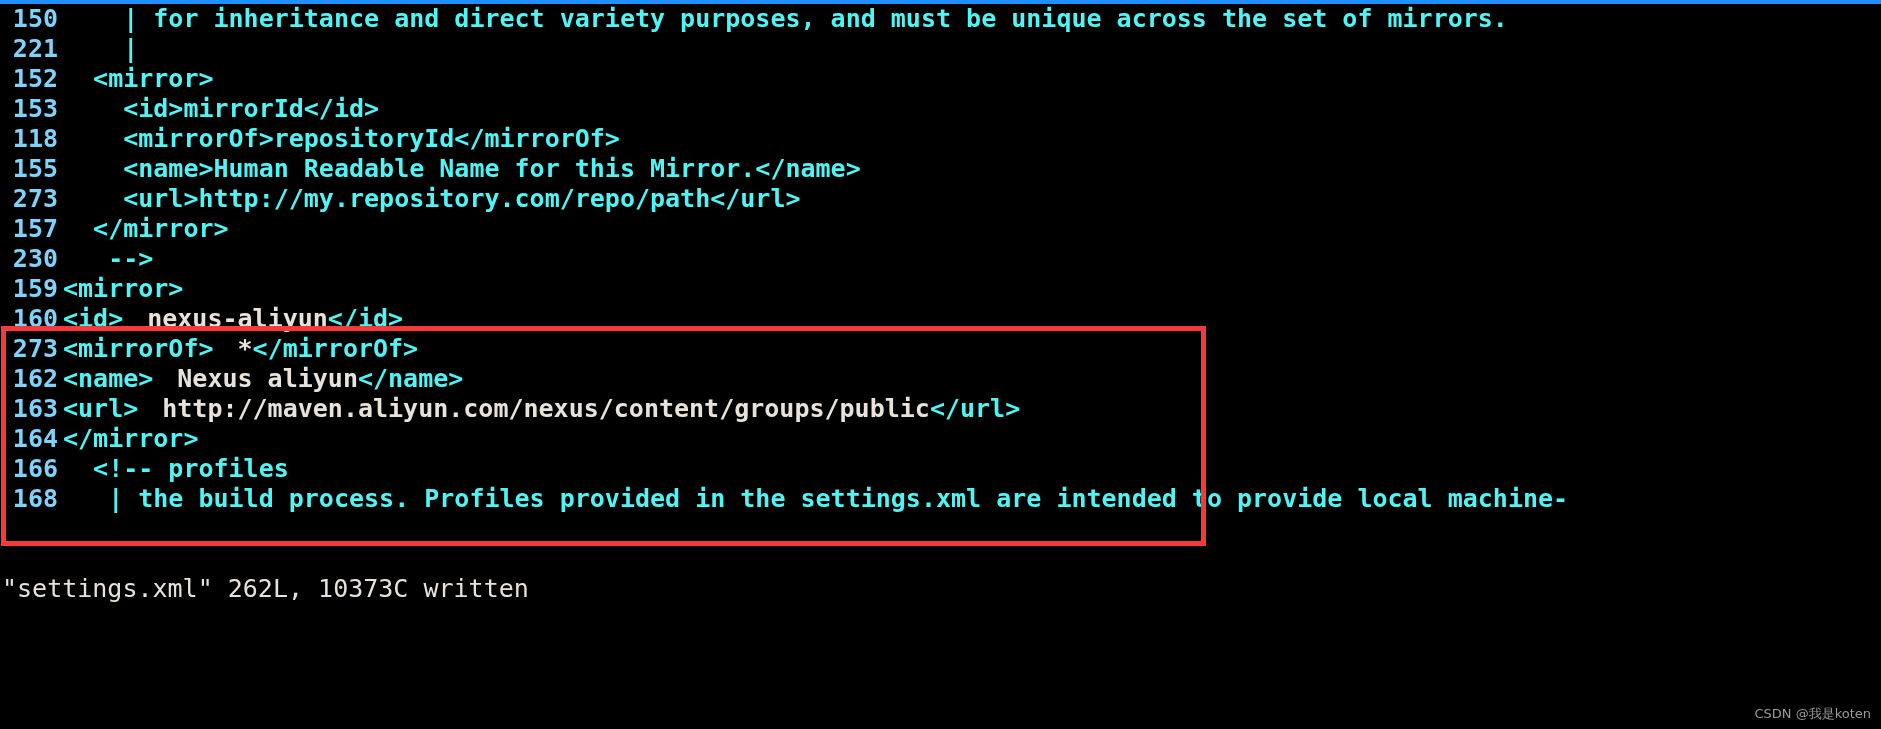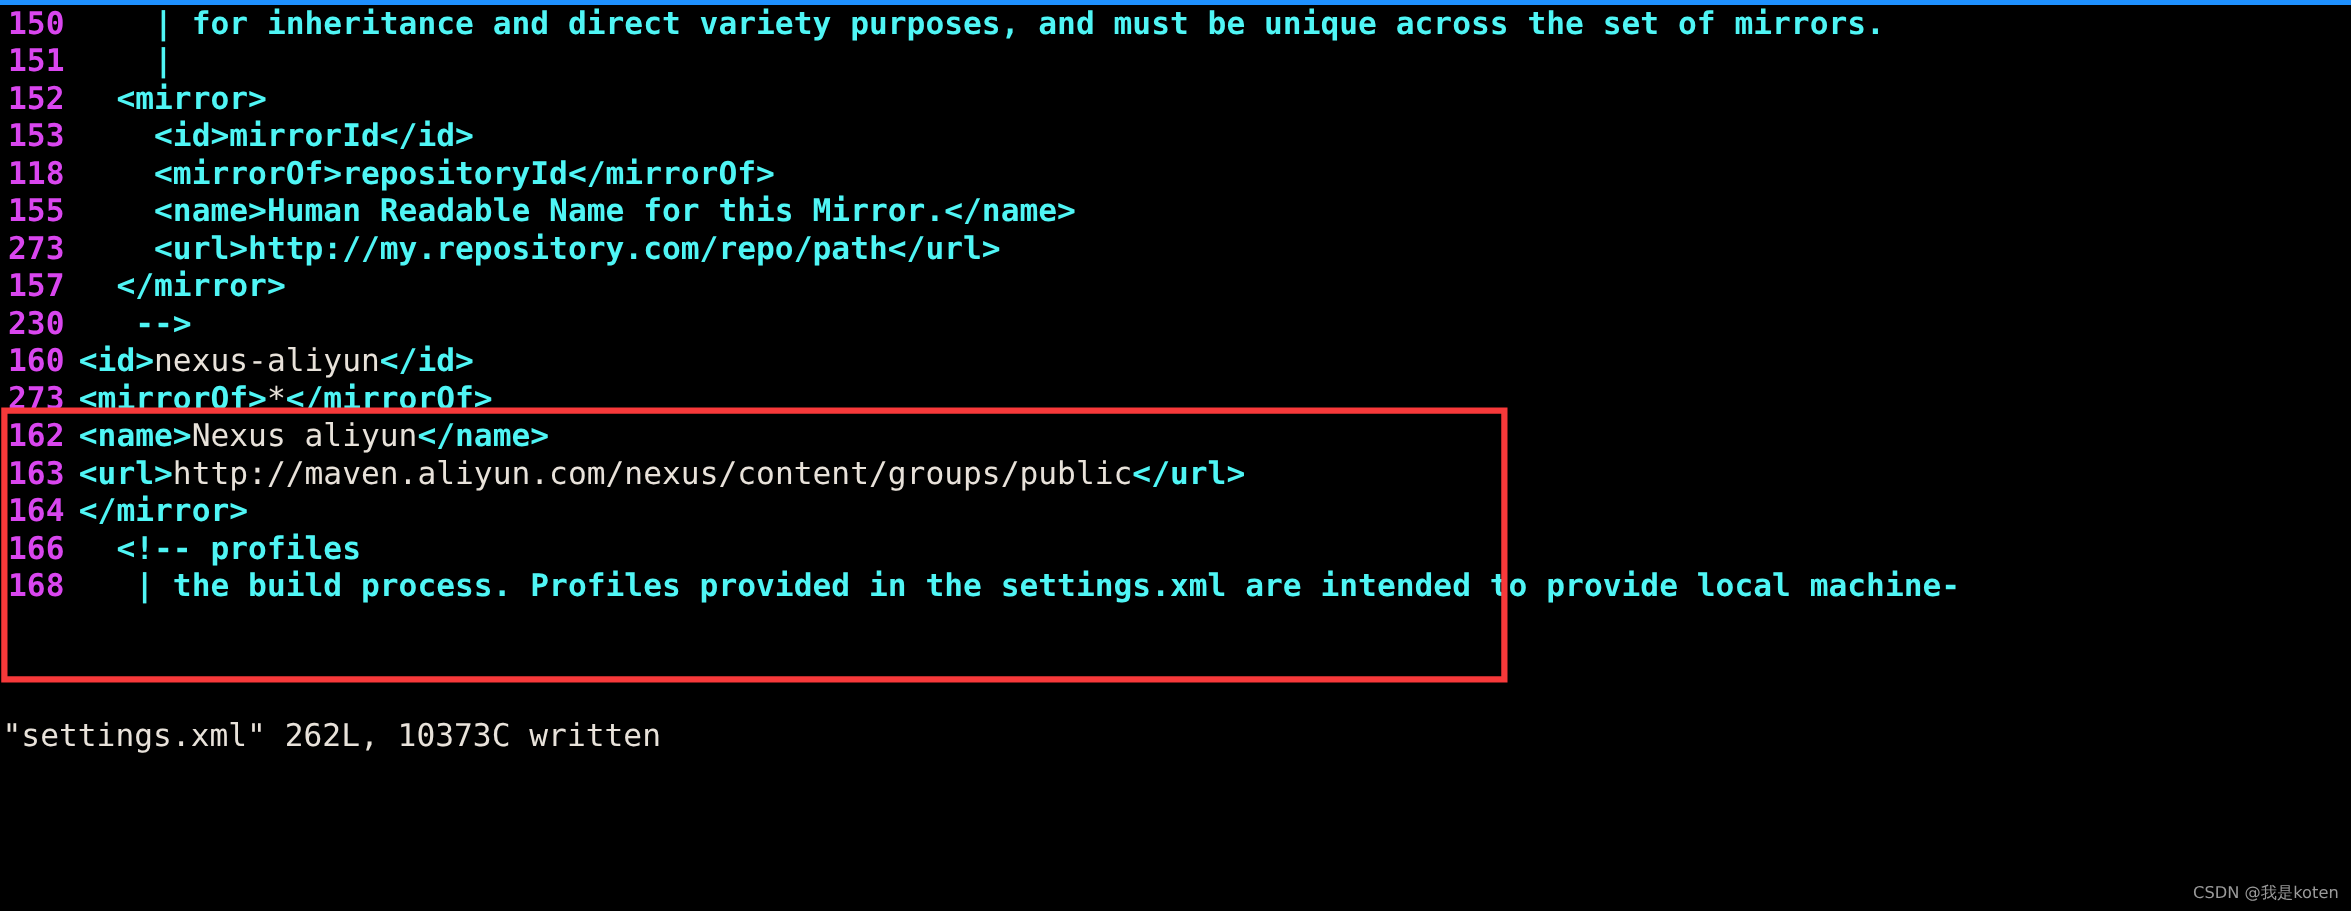--- a/index.html
+++ b/index.html
@@ -32,22 +32,22 @@
     position: relative;
     height: 30px;
     line-height: 30px;
     white-space: pre;
     font-size: 25px;
     letter-spacing: 0;
   }
   .lnum {
     display: inline-block;
     width: 58px;
-    text-align: center;
-    color: #d946ef;
+    text-align: right;
+    color: #7dd3fc;
     font-weight: bold;
     font-size: 25px;
     vertical-align: top;
   }
   .ltext {
     display: inline-block;
     margin-left: 5px;
     vertical-align: top;
     white-space: pre;
     font-size: 25px;
@@ -55,21 +55,22 @@
   .tag {
     color: #4ff5f5;
     font-weight: bold;
   }
   .cmt {
     color: #4ff5f5;
     font-weight: bold;
   }
   .val {
     color: #e8e2da;
-    font-weight: normal;
+    font-weight: bold;
+    margin-left: 24px;
   }
   #statusline {
     position: absolute;
     left: 0;
     top: 574px;
     width: 1881px;
     height: 30px;
     line-height: 30px;
     color: #e8e2da;
     font-size: 25px;
@@ -98,28 +99,29 @@
 </style>
 </head>
 <body>
 
 <div id="screen">
 
   <div id="top-border"></div>
 
   <div id="editor">
       <div class="line"><span class="lnum">150</span><span class="ltext"><span class="cmt">    | for inheritance and direct variety purposes, and must be unique across the set of mirrors.</span></span></div>
-      <div class="line"><span class="lnum">151</span><span class="ltext"><span class="cmt">    |</span></span></div>
+      <div class="line"><span class="lnum">221</span><span class="ltext"><span class="cmt">    |</span></span></div>
       <div class="line"><span class="lnum">152</span><span class="ltext"><span class="tag">  &lt;mirror&gt;</span></span></div>
       <div class="line"><span class="lnum">153</span><span class="ltext"><span class="tag">    &lt;id&gt;mirrorId&lt;/id&gt;</span></span></div>
       <div class="line"><span class="lnum">118</span><span class="ltext"><span class="tag">    &lt;mirrorOf&gt;repositoryId&lt;/mirrorOf&gt;</span></span></div>
       <div class="line"><span class="lnum">155</span><span class="ltext"><span class="tag">    &lt;name&gt;Human Readable Name for this Mirror.&lt;/name&gt;</span></span></div>
       <div class="line"><span class="lnum">273</span><span class="ltext"><span class="tag">    &lt;url&gt;http://my.repository.com/repo/path&lt;/url&gt;</span></span></div>
       <div class="line"><span class="lnum">157</span><span class="ltext"><span class="tag">  &lt;/mirror&gt;</span></span></div>
       <div class="line"><span class="lnum">230</span><span class="ltext"><span class="cmt">   --&gt;</span></span></div>
+      <div class="line"><span class="lnum">159</span><span class="ltext"><span class="tag">&lt;mirror&gt;</span></span></div>
       <div class="line"><span class="lnum">160</span><span class="ltext"><span class="tag">&lt;id&gt;</span><span class="val">nexus-aliyun</span><span class="tag">&lt;/id&gt;</span></span></div>
       <div class="line"><span class="lnum">273</span><span class="ltext"><span class="tag">&lt;mirrorOf&gt;</span><span class="val">*</span><span class="tag">&lt;/mirrorOf&gt;</span></span></div>
       <div class="line"><span class="lnum">162</span><span class="ltext"><span class="tag">&lt;name&gt;</span><span class="val">Nexus aliyun</span><span class="tag">&lt;/name&gt;</span></span></div>
       <div class="line"><span class="lnum">163</span><span class="ltext"><span class="tag">&lt;url&gt;</span><span class="val">http://maven.aliyun.com/nexus/content/groups/public</span><span class="tag">&lt;/url&gt;</span></span></div>
       <div class="line"><span class="lnum">164</span><span class="ltext"><span class="tag">&lt;/mirror&gt;</span></span></div>
       <div class="line"><span class="lnum">166</span><span class="ltext"><span class="cmt">  &lt;!-- profiles</span></span></div>
       <div class="line"><span class="lnum">168</span><span class="ltext"><span class="cmt">   | the build process. Profiles provided in the settings.xml are intended to provide local machine-</span></span></div>
     </div>
 
   <div id="statusline">"settings.xml" 262L, 10373C written</div>

